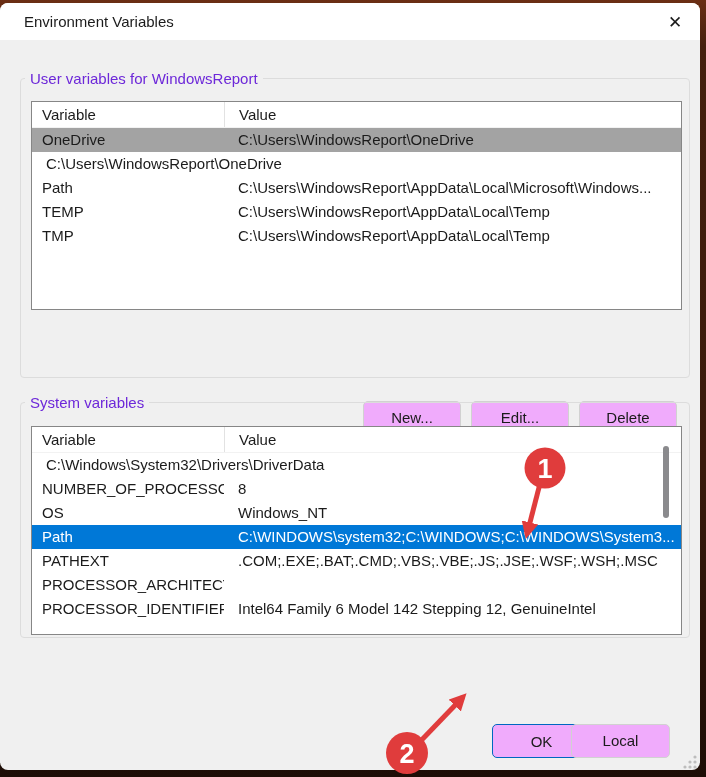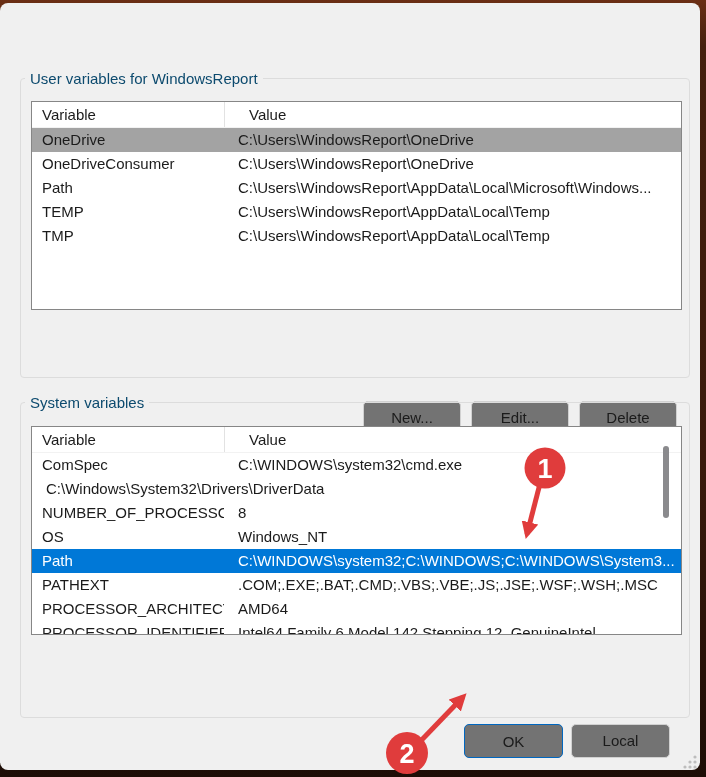--- a/index.html
+++ b/index.html
@@ -28,80 +28,83 @@
   .close-btn{
     position:absolute;right:10px;top:4px;width:30px;height:30px;
     display:flex;align-items:center;justify-content:center;
     font-size:17px;color:#1b1b1b;cursor:pointer;font-weight:400;
   }
   .groupbox{
     position:absolute;left:20px;width:670px;
     border:1px solid #dcdcdc;border-radius:4px;
   }
   .group-user{top:75px;height:300px;}
-  .group-system{top:399px;height:316px;}
+  .group-system{top:399px;height:236px;}
   .group-label{
     position:absolute;top:-10px;left:4px;background:#f0f0f0;
-    padding:0 5px;font-size:15px;color:#0c4a6e;line-height:19px;
+    padding:0 5px;font-size:15px;color:#6d28d9;line-height:19px;
   }
   .listview{
     position:absolute;background:#ffffff;border:1px solid #868686;
     width:651px;height:209px;left:10px;overflow:hidden;font-size:15px;color:#1b1b1b;
   }
   .lv-user{top:22px;}
   .lv-system{top:23px;}
   .lv-header{display:flex;height:26px;border-bottom:1px solid #f2f2f2;}
   .lv-header .c1{width:192px;padding-left:10px;line-height:26px;}
-  .lv-header .c2{flex:1;padding-left:24px;line-height:26px;border-left:1px solid #e2e2e2;}
+  .lv-header .c2{flex:1;padding-left:14px;line-height:26px;border-left:1px solid #e2e2e2;}
   .lv-row{display:flex;height:24px;line-height:24px;white-space:nowrap;}
   .lv-row .c1{width:192px;padding-left:10px;overflow:hidden;flex:none;}
   .lv-row .c2{flex:1;padding-left:14px;overflow:hidden;}
   .lv-row.hover{background:#a3a3a3;}
   .lv-row.selected{background:var(--selection-blue);color:#ffffff;}
   .scroll-thumb{
     position:absolute;right:12px;top:19px;width:6px;height:72px;
     background:#8a8a8d;border-radius:3px;
   }
   .btn{
     position:absolute;width:98px;height:34px;
-    background:#737373;border:1px solid #d1d1d1;border-radius:5px;
+    background:#f0abfc;border:1px solid #d1d1d1;border-radius:5px;
     font-size:15px;color:#1b1b1b;text-align:center;line-height:32px;cursor:pointer;
     font-family:"Liberation Sans","DejaVu Sans",sans-serif;
   }
   .row1{top:322px;}
   .bnew{left:362px;} .bedit{left:470px;} .bdelete{left:578px;}
-  .btn-ok{left:464px;top:721px;width:99px;border:1.5px solid var(--ok-blue);line-height:31px;}
+  .btn-ok{left:492px;top:721px;width:99px;border:1.5px solid var(--ok-blue);line-height:31px;}
   .btn-cancel{left:571px;top:721px;width:99px;}
   .overlay{position:absolute;left:0;top:0;width:706px;height:777px;pointer-events:none;}
   .ann-num{
     font-family:"Liberation Sans","DejaVu Sans",sans-serif;
     font-size:27px;font-weight:bold;fill:#ffffff;text-anchor:middle;
   }
 </style>
 </head>
 <body>
 
 <div class="stage">
   <div class="dialog">
 
+    <div class="titlebar">
+      <div class="title-text">Environment Variables</div>
+      <div class="close-btn">✕</div>
+    </div>
 
     <div class="groupbox group-user">
       <span class="group-label">User variables for WindowsReport</span>
 
       <div class="listview lv-user">
         <div class="lv-header">
           <div class="c1">Variable</div>
           <div class="c2">Value</div>
         </div>
         <div class="lv-row hover">
           <div class="c1">OneDrive</div>
           <div class="c2">C:\Users\WindowsReport\OneDrive</div>
         </div>
         <div class="lv-row">
-          <div class="c1">OneDriveConsumer</div>
           <div class="c2">C:\Users\WindowsReport\OneDrive</div>
         </div>
         <div class="lv-row">
           <div class="c1">Path</div>
           <div class="c2">C:\Users\WindowsReport\AppData\Local\Microsoft\Windows...</div>
         </div>
         <div class="lv-row">
           <div class="c1">TEMP</div>
           <div class="c2">C:\Users\WindowsReport\AppData\Local\Temp</div>
         </div>
@@ -118,45 +121,40 @@
 
     <div class="groupbox group-system">
       <span class="group-label">System variables</span>
 
       <div class="listview lv-system">
         <div class="lv-header">
           <div class="c1">Variable</div>
           <div class="c2">Value</div>
         </div>
         <div class="lv-row">
-          <div class="c1">ComSpec</div>
-          <div class="c2">C:\WINDOWS\system32\cmd.exe</div>
-        </div>
-        <div class="lv-row">
           <div class="c2">C:\Windows\System32\Drivers\DriverData</div>
         </div>
         <div class="lv-row">
           <div class="c1">NUMBER_OF_PROCESSORS</div>
           <div class="c2">8</div>
         </div>
         <div class="lv-row">
           <div class="c1">OS</div>
           <div class="c2">Windows_NT</div>
         </div>
         <div class="lv-row selected">
           <div class="c1">Path</div>
           <div class="c2">C:\WINDOWS\system32;C:\WINDOWS;C:\WINDOWS\System3...</div>
         </div>
         <div class="lv-row">
           <div class="c1">PATHEXT</div>
           <div class="c2">.COM;.EXE;.BAT;.CMD;.VBS;.VBE;.JS;.JSE;.WSF;.WSH;.MSC</div>
         </div>
         <div class="lv-row">
           <div class="c1">PROCESSOR_ARCHITECTU...</div>
-          <div class="c2">AMD64</div>
         </div>
         <div class="lv-row">
           <div class="c1">PROCESSOR_IDENTIFIER</div>
           <div class="c2">Intel64 Family 6 Model 142 Stepping 12, GenuineIntel</div>
         </div>
         <div class="scroll-thumb"></div>
       </div>
 
     </div>
 

